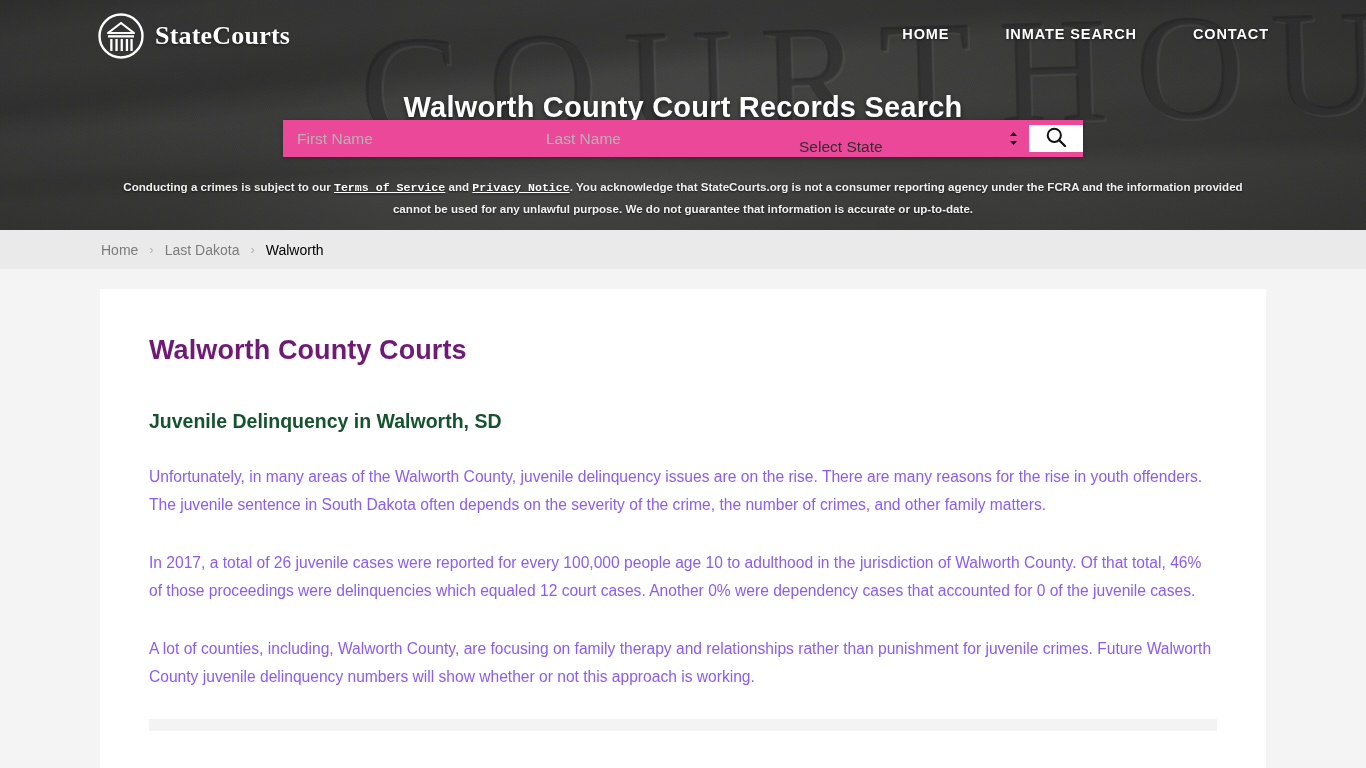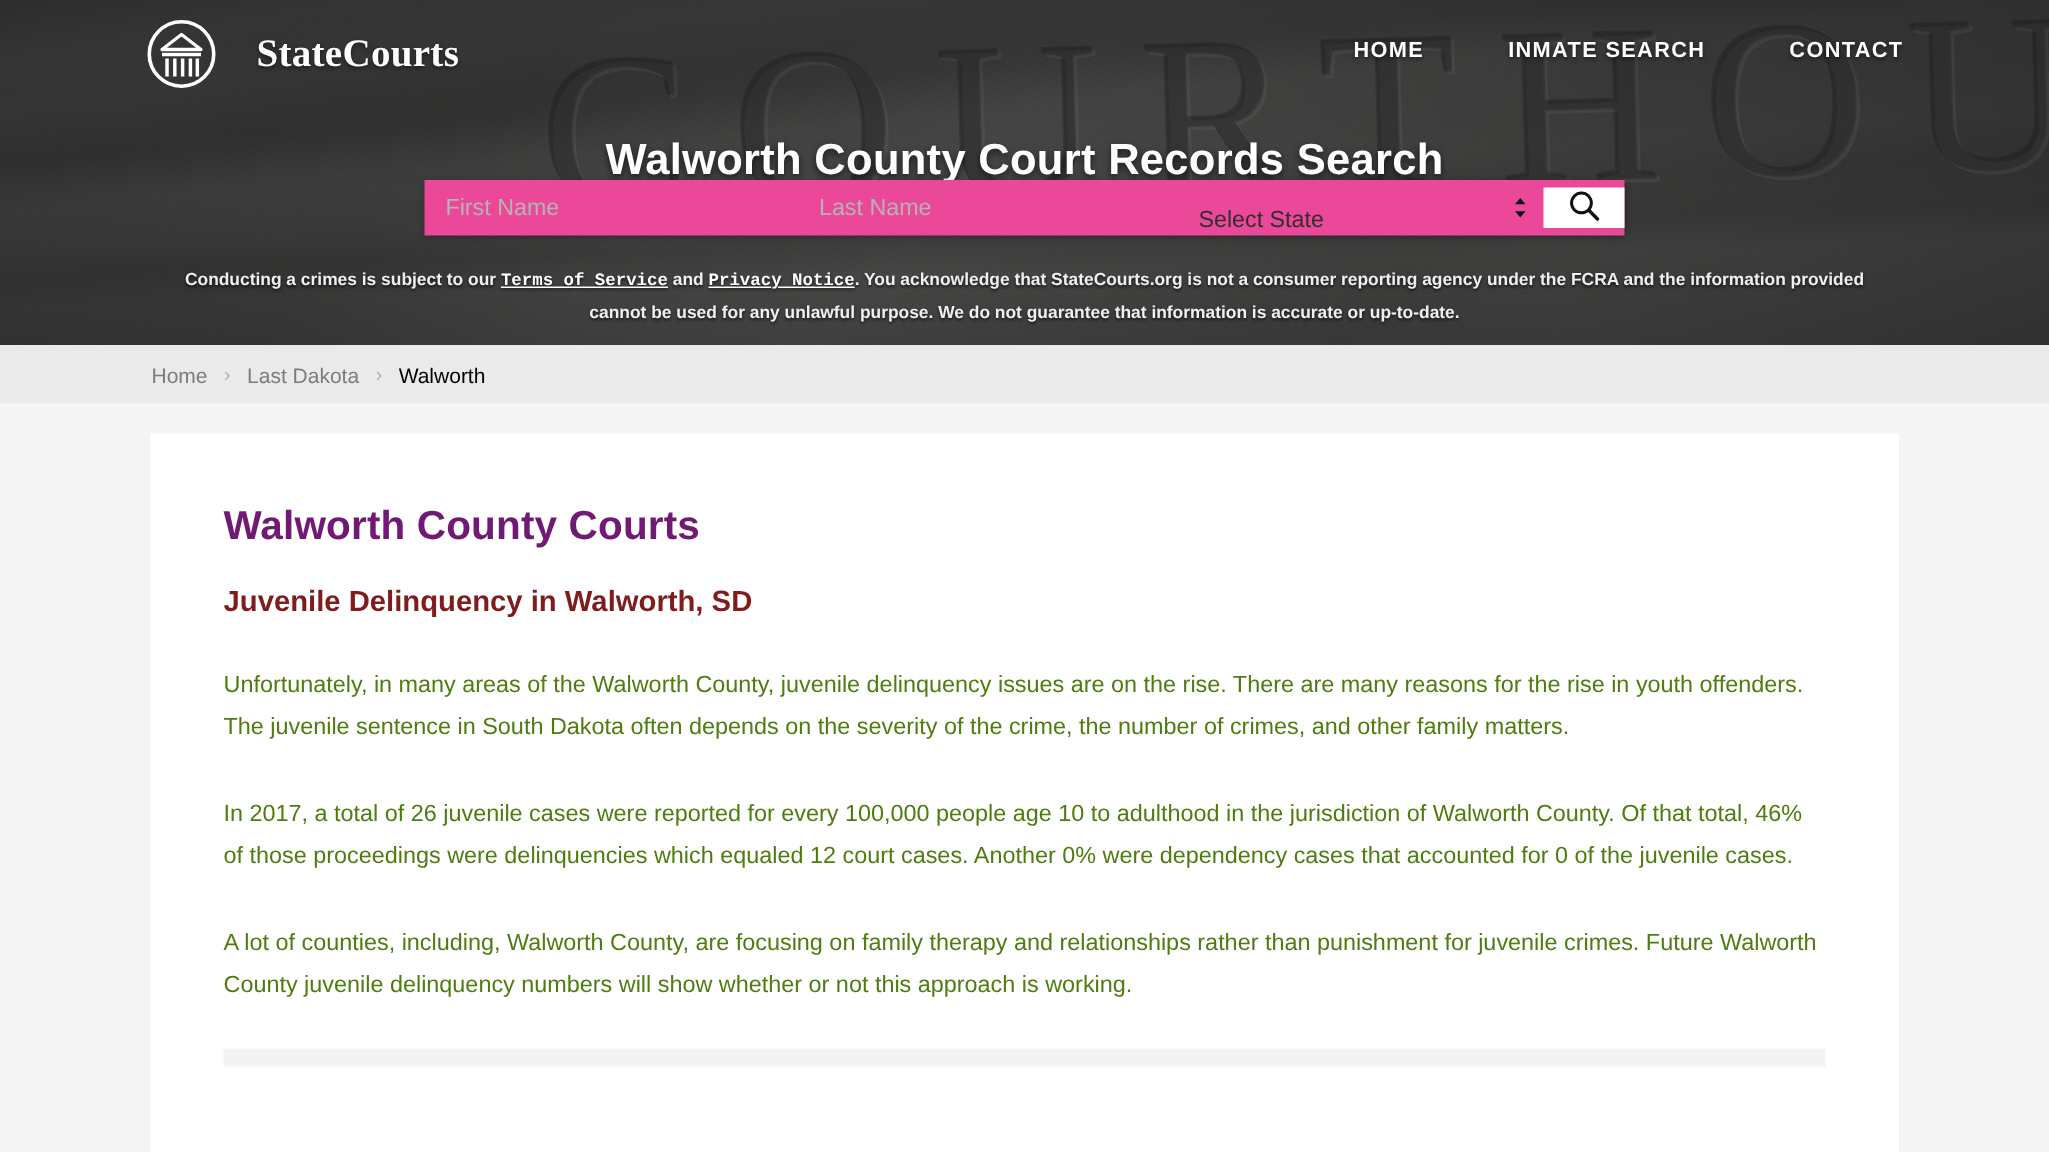--- a/index.html
+++ b/index.html
@@ -67,21 +67,21 @@
     width: 1366px;
     height: 230px;
   }
 
   
   .brand {
     position: absolute;
     left: 97px; top: 12px;
     display: flex;
     align-items: center;
-    gap: 26px;
+    gap: 10px;
     text-decoration: none;
   }
   .brand-mark { width: 48px; height: 48px; display: block; }
   .brand-name {
     color: #ffffff;
     font-family: "Liberation Serif", serif;
     font-size: 26px;
     font-weight: 700;
     letter-spacing: .2px;
     text-shadow: 0 1px 3px rgba(0,0,0,.5);
@@ -230,30 +230,30 @@
     padding: 46px 49px 0 49px;
   }
   .card h1 {
     margin: 0;
     font-size: 27px;
     font-weight: 700;
     color: #701a75;
     letter-spacing: .1px;
   }
   .card h2 {
-    margin: 24px 0 0 0;
+    margin: 44px 0 0 0;
     font-size: 19.5px;
     font-weight: 700;
-    color: #7f1d1d;
+    color: #14532d;
   }
   .card p {
     margin: 30px 0 0 0;
     font-size: 15.6px;
     line-height: 28px;
-    color: #4d7c0f;
+    color: #8b5cf6;
   }
   .bottom-strip {
     margin-top: 28px;
     height: 12px;
     background: #f3f3f3;
   }
 </style>
 </head>
 <body>
 

